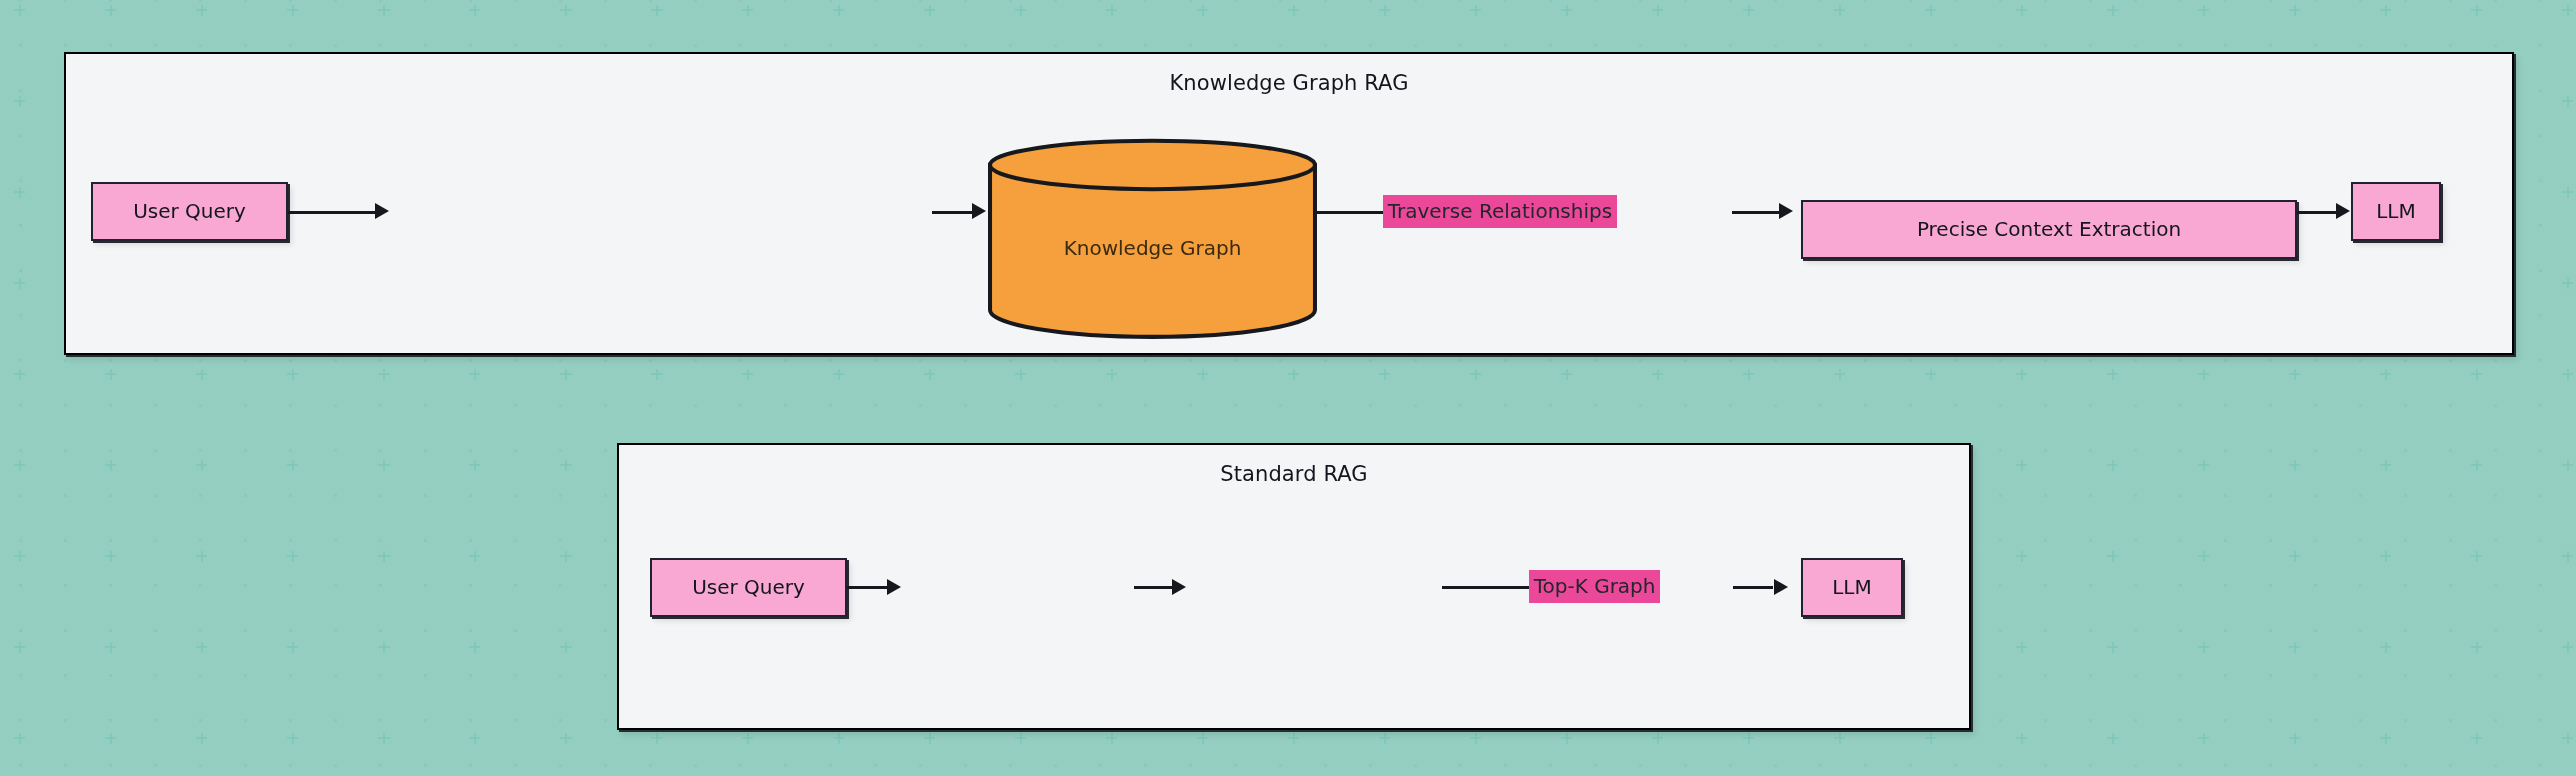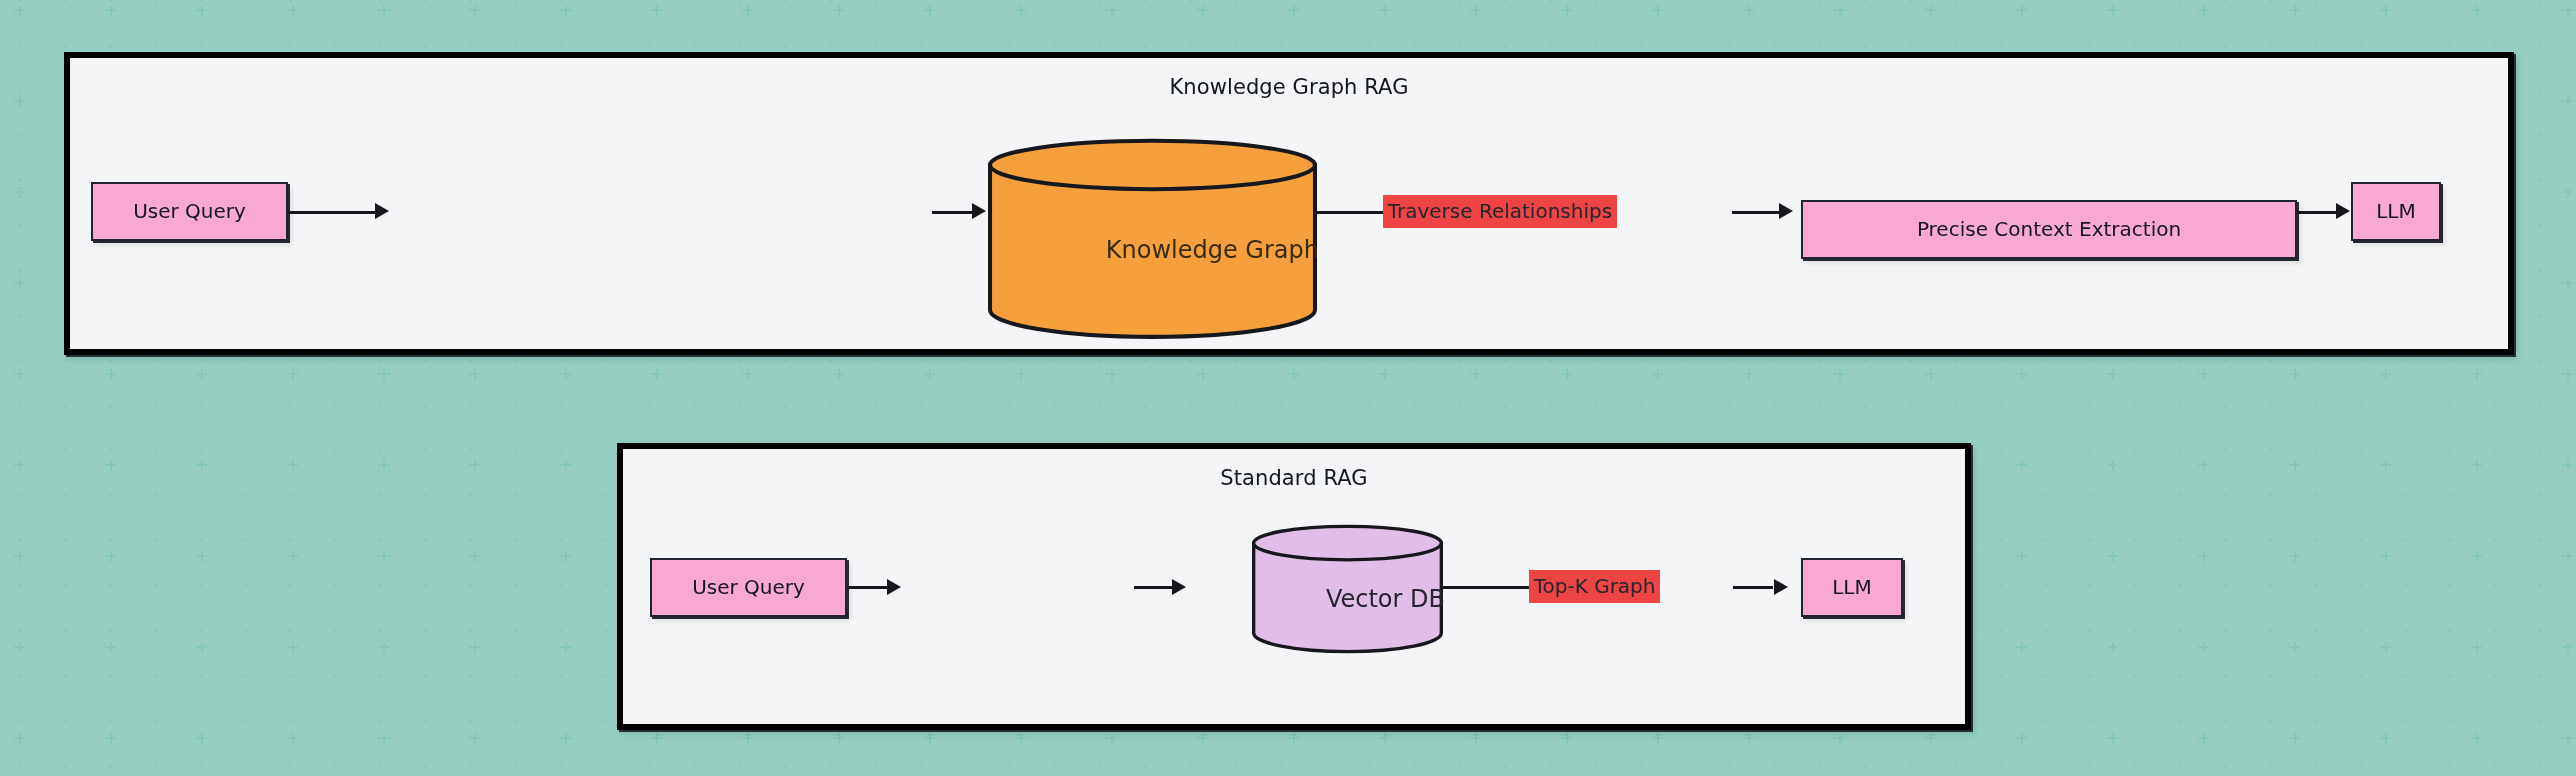--- a/index.html
+++ b/index.html
@@ -77,21 +77,21 @@
       repeating-linear-gradient(to right,
         rgba(0,0,0,0) 0px, rgba(0,0,0,0) 14px,
         #000 14px, #000 25.5px,
         rgba(0,0,0,0) 25.5px, rgba(0,0,0,0) 91px);
   }
 
   
   .frame {
     position: absolute;
     background: #f4f5f7;
-    border: 6px solid #000000;
+    border: 2px solid #000000;
     box-sizing: border-box;
     box-shadow: 2px 2px 0 rgba(20,20,30,0.85), 4px 4.7px 6px rgba(0,0,0,0.10);
   }
   #frame-kg   { left: 64px;  top: 52px;  width: 2450px; height: 303px; }
   #frame-std  { left: 617px; top: 443px; width: 1354px; height: 287px; }
 
   .frame-title {
     position: absolute;
     left: 0;
     right: 0;
@@ -130,41 +130,41 @@
   }
 
   
   .cyl {
     position: absolute;
   }
   .cyl svg { display: block; overflow: visible; }
   .cyl .cyl-label {
     position: absolute;
     left: 0; right: 0;
-    text-align: right;
-    font-size: 24px;
+    text-align: center;
+    font-size: 20px;
     white-space: nowrap;
   }
 
   
   .edge-line {
     position: absolute;
     background: #16181d;
     height: 2.7px;
   }
   .arrow-head {
     position: absolute;
     width: 0; height: 0;
     border-top: 8.7px solid transparent;
     border-bottom: 8.7px solid transparent;
     border-left: 14px solid #16181d;
   }
   .edge-label {
     position: absolute;
-    background: #ef4444;
+    background: #ec4899;
     color: #23262c;
     font-size: 20px;
     line-height: 1;
     padding: 6px 4.7px 7.4px 4.7px;
     white-space: nowrap;
   }
 </style>
 </head>
 <body>
 
@@ -219,27 +219,20 @@
     <span>User Query</span>
   </div>
 
   <div class="edge-line" style="left:847px; top:586px; width:40px;"></div>
   <div class="arrow-head" style="left:887px; top:579px;"></div>
 
 
   <div class="edge-line" style="left:1134px; top:586px; width:38px;"></div>
   <div class="arrow-head" style="left:1172px; top:579px;"></div>
 
-  <div class="cyl" style="left:1250px; top:523px; width:195px; height:130px;">
-    <svg width="195" height="130" viewBox="0 0 290 194">
-      <path d="M5,30 L5,164 A140,28 0 0 0 285,164 L285,30 Z" fill="#e1bee7" stroke="#16181d" stroke-width="5"></path>
-      <ellipse cx="145" cy="30" rx="140" ry="25" fill="#e1bee7" stroke="#16181d" stroke-width="5"></ellipse>
-    </svg>
-    <div class="cyl-label" style="top:62px; color:#23262c;">Vector DB</div>
-  </div>
 
   <div class="edge-line" style="left:1442px; top:586px; width:87px;"></div>
   <div class="edge-label" style="left:1529px; top:570px;">Top-K Graph</div>
   <div class="edge-line" style="left:1733px; top:586px; width:40px;"></div>
   <div class="arrow-head" style="left:1774px; top:579px;"></div>
 
   <div class="node rect" style="left:1801px; top:558px; width:102px; height:59px;">
     <span>LLM</span>
   </div>
 

